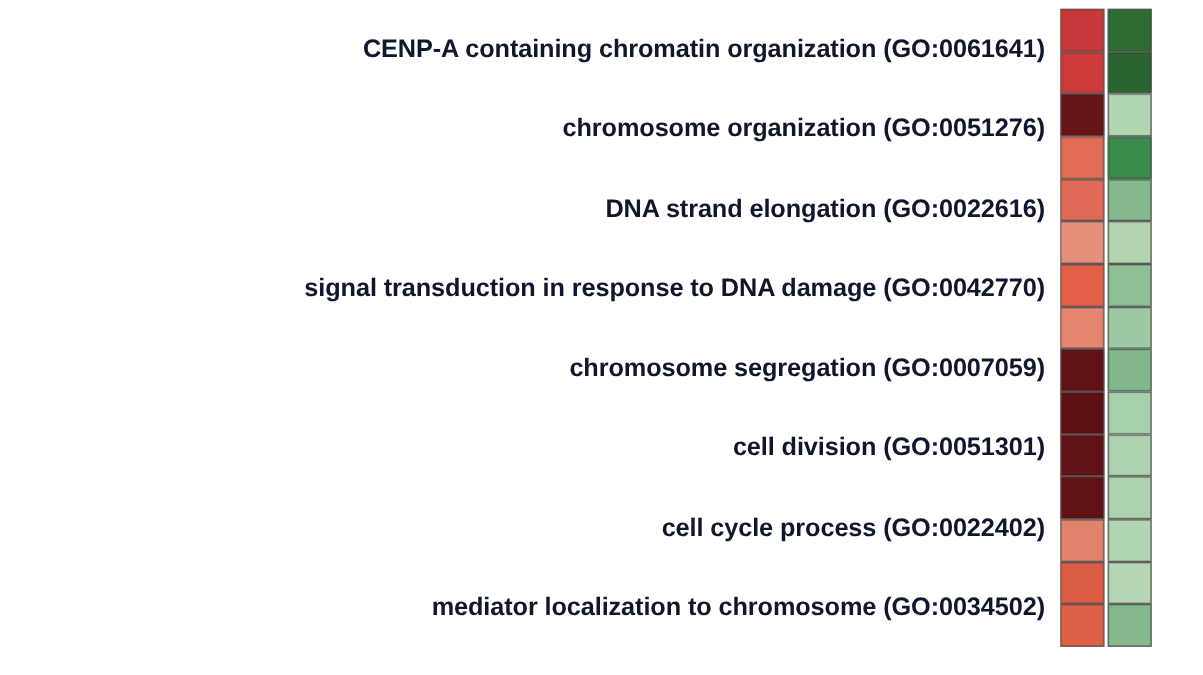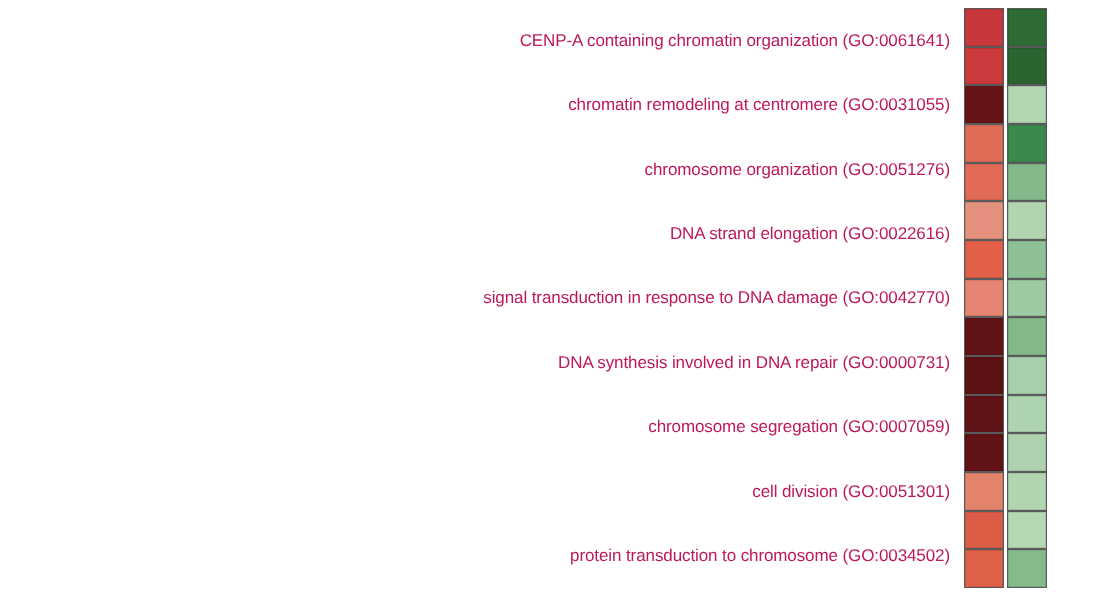--- a/index.html
+++ b/index.html
@@ -33,24 +33,24 @@
   }
   .label-row {
     flex: 1 1 0;
     display: flex;
     align-items: center;
     justify-content: flex-end;
     padding-right: 0px;
   }
   .term-label {
     font-family: "Liberation Sans", sans-serif;
-    font-weight: normal;
-    font-size: 17px;
+    font-weight: bold;
+    font-size: 23px;
     line-height: 1;
-    color: #be185d;
+    color: #0f172a;
     white-space: nowrap;
     letter-spacing: -0.1px;
     text-rendering: geometricPrecision;
   }
 
   
   #heatmap {
     position: absolute;
     left: 962px;
     top: 8px;
@@ -82,42 +82,39 @@
 </head>
 <body>
 
 <div id="figure">
 
   <div id="label-column">
       <div class="label-row">
         <span class="term-label">CENP-A containing chromatin organization (GO:0061641)</span>
       </div>
       <div class="label-row">
-        <span class="term-label">chromatin remodeling at centromere (GO:0031055)</span>
-      </div>
-      <div class="label-row">
         <span class="term-label">chromosome organization (GO:0051276)</span>
       </div>
       <div class="label-row">
         <span class="term-label">DNA strand elongation (GO:0022616)</span>
       </div>
       <div class="label-row">
         <span class="term-label">signal transduction in response to DNA damage (GO:0042770)</span>
       </div>
       <div class="label-row">
-        <span class="term-label">DNA synthesis involved in DNA repair (GO:0000731)</span>
-      </div>
-      <div class="label-row">
         <span class="term-label">chromosome segregation (GO:0007059)</span>
       </div>
       <div class="label-row">
         <span class="term-label">cell division (GO:0051301)</span>
       </div>
       <div class="label-row">
-        <span class="term-label">protein transduction to chromosome (GO:0034502)</span>
+        <span class="term-label">cell cycle process (GO:0022402)</span>
+      </div>
+      <div class="label-row">
+        <span class="term-label">mediator localization to chromosome (GO:0034502)</span>
       </div>
     </div>
 
   <div id="heatmap">
       <div class="heat-row">
         <div class="heat-cell" style="background: rgb(200, 56, 58);"></div>
         <div class="heat-cell" style="background: rgb(46, 107, 53);"></div>
       </div>
       <div class="heat-row">
         <div class="heat-cell" style="background: rgb(204, 58, 60);"></div>

